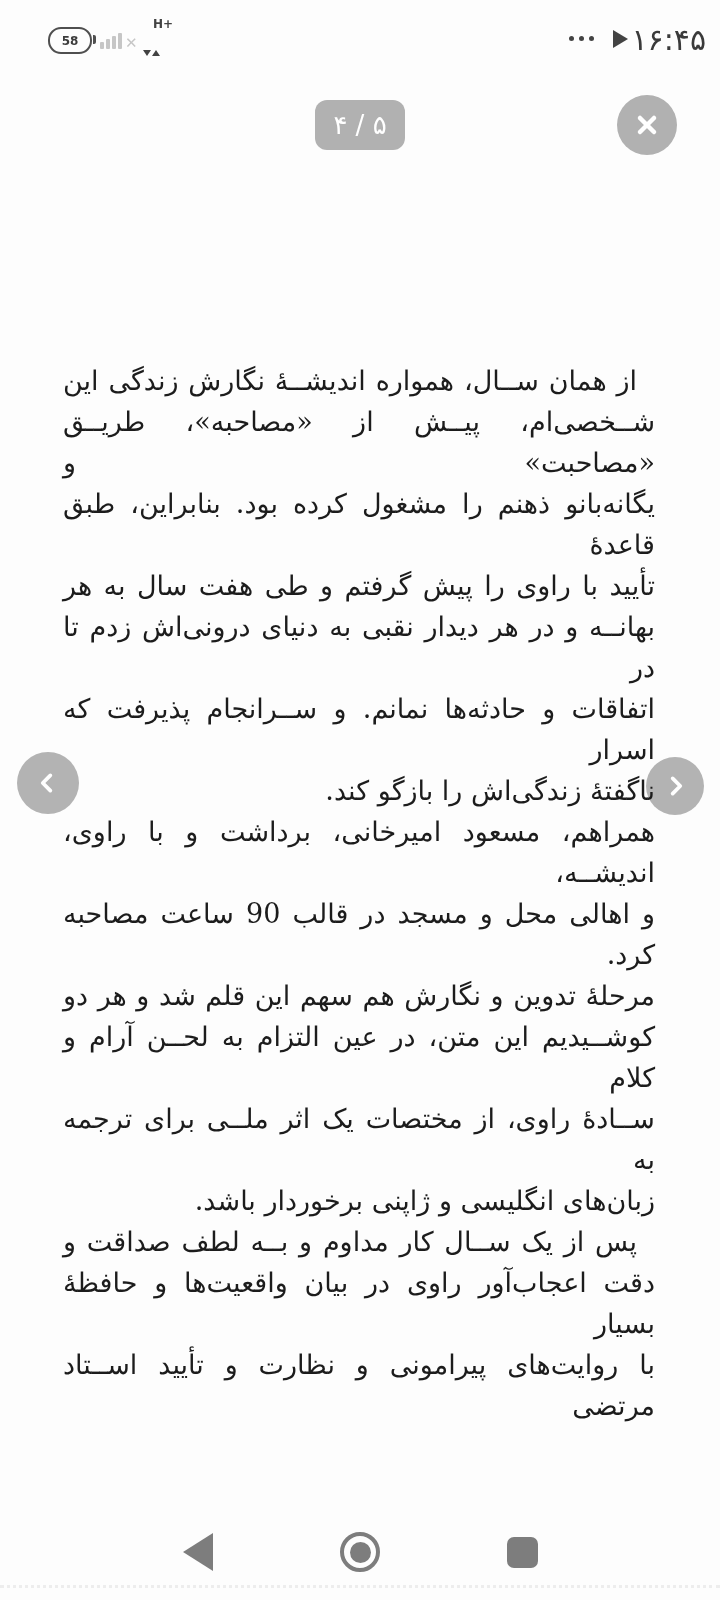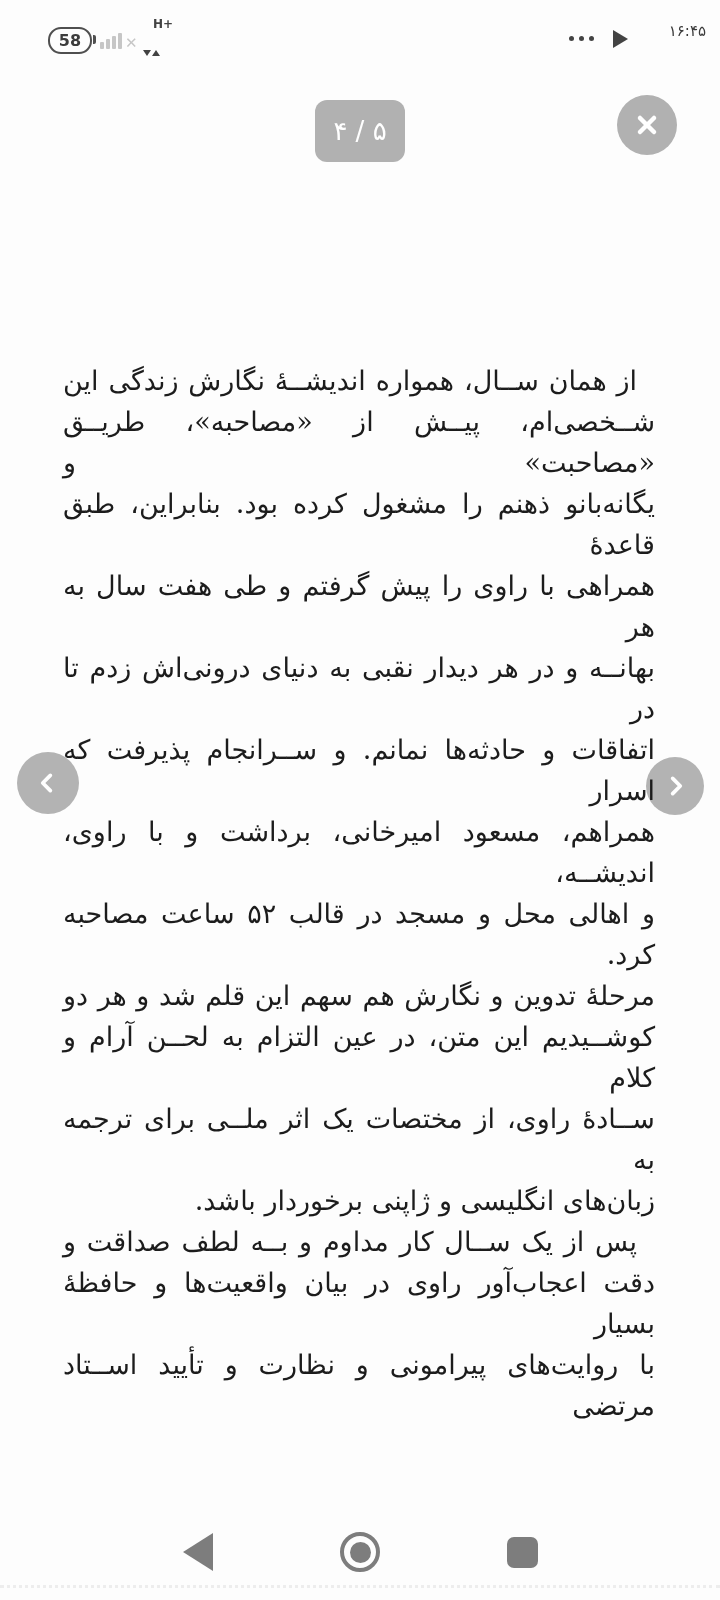--- a/index.html
+++ b/index.html
@@ -7,21 +7,21 @@
     width:720px;height:1600px;position:relative;overflow:hidden;
     background:#fdfdfd;
     font-family:"DejaVu Sans",sans-serif;
   }
   
   .status-bar{position:absolute;left:0;top:0;width:720px;height:58px;background:#fdfdfd;}
   .battery{
     position:absolute;left:48px;top:27px;width:40px;height:23px;
     border:2.5px solid #4f4f4f;border-radius:13px;
     display:flex;align-items:center;justify-content:center;
-    font-size:16px;font-weight:bold;color:#3c3c3c;
+    font-size:12px;font-weight:bold;color:#3c3c3c;
   }
   .battery::after{
     content:"";position:absolute;right:-6px;top:6px;width:3px;height:9px;
     background:#4f4f4f;border-radius:0 2px 2px 0;
   }
   .sig{position:absolute;display:flex;align-items:flex-end;gap:2px;}
   .sig .bar{width:4px;border-radius:1px;}
   .sig1{left:100px;top:33px;}
   .sig1 .bar{background:#c6c6c6;}
   .sig1 .x{color:#c6c6c6;font-size:15px;font-weight:bold;line-height:12px;margin-left:1px;}
@@ -34,26 +34,26 @@
   .arr-dn{width:0;height:0;border-left:4px solid transparent;border-right:4px solid transparent;border-top:6px solid #424242;}
   .arr-up{width:0;height:0;border-left:4px solid transparent;border-right:4px solid transparent;border-bottom:6px solid #424242;}
   .dots{position:absolute;right:126px;top:36px;display:flex;gap:5px;}
   .dots i{width:5px;height:5px;border-radius:50%;background:#434343;}
   .play{
     position:absolute;right:92px;top:30px;width:0;height:0;
     border-top:9px solid transparent;border-bottom:9px solid transparent;
     border-left:15px solid #434343;
   }
   .clock{
-    position:absolute;right:14px;top:22px;font-size:15px;color:#3a3a3a;
+    position:absolute;right:14px;top:22px;font-size:30px;color:#3a3a3a;
     direction:ltr;letter-spacing:1px;
   }
   
   .page-badge{
-    position:absolute;left:315px;top:100px;width:90px;height:62px;
+    position:absolute;left:315px;top:100px;width:90px;height:50px;
     background:#b1b1b1;border-radius:12px;
     display:flex;align-items:center;justify-content:center;
     color:#fff;font-size:26px;direction:ltr;
   }
   .close-btn{
     position:absolute;left:617px;top:95px;width:60px;height:60px;border-radius:50%;
     background:#b1b1b1;display:flex;align-items:center;justify-content:center;cursor:pointer;
   }
   .nav-circle{
     position:absolute;border-radius:50%;background:#b3b3b3;
@@ -150,27 +150,28 @@
   <svg width="28" height="28" viewBox="0 0 24 24">
     <polyline points="10,5.5 16.5,12 10,18.5" fill="none" stroke="#ffffff" stroke-width="3.2" stroke-linecap="round" stroke-linejoin="round"></polyline>
   </svg>
 </div>
 
 <div class="doc">
   <div>
     <div class="line indent">از همان ســال، همواره اندیشــهٔ نگارش زندگی این</div>
     <div class="line">شــخصی‌ام، پیــش از «مصاحبه»، طریــق «مصاحبت» و</div>
     <div class="line">یگانه‌بانو ذهنم را مشغول کرده بود. بنابراین، طبق قاعدهٔ</div>
-    <div class="line">همراهی با راوی را پیش گرفتم و طی هفت سال به هر</div>
+    <div class="line">تأیید با راوی را پیش گرفتم و طی هفت سال به هر</div>
     <div class="line">بهانــه و در هر دیدار نقبی به دنیای درونی‌اش زدم تا در</div>
     <div class="line">اتفاقات و حادثه‌ها نمانم. و ســرانجام پذیرفت که اسرار</div>
+    <div class="line para-end">ناگفتهٔ زندگی‌اش را بازگو کند.</div>
   </div>
   <div>
     <div class="line">همراهم، مسعود امیرخانی، برداشت و با راوی، اندیشــه،</div>
-    <div class="line">و اهالی محل و مسجد در قالب ۵۲ ساعت مصاحبه کرد.</div>
+    <div class="line">و اهالی محل و مسجد در قالب 90 ساعت مصاحبه کرد.</div>
     <div class="line">مرحلهٔ تدوین و نگارش هم سهم این قلم شد و هر دو</div>
     <div class="line">کوشــیدیم این متن، در عین التزام به لحــن آرام و کلام</div>
     <div class="line">ســادهٔ راوی، از مختصات یک اثر ملــی برای ترجمه به</div>
     <div class="line para-end">زبان‌های انگلیسی و ژاپنی برخوردار باشد.</div>
   </div>
   <div>
     <div class="line indent">پس از یک ســال کار مداوم و بــه لطف صداقت و</div>
     <div class="line">دقت اعجاب‌آور راوی در بیان واقعیت‌ها و حافظهٔ بسیار</div>
     <div class="line">با روایت‌های پیرامونی و نظارت و تأیید اســتاد مرتضی</div>
 

